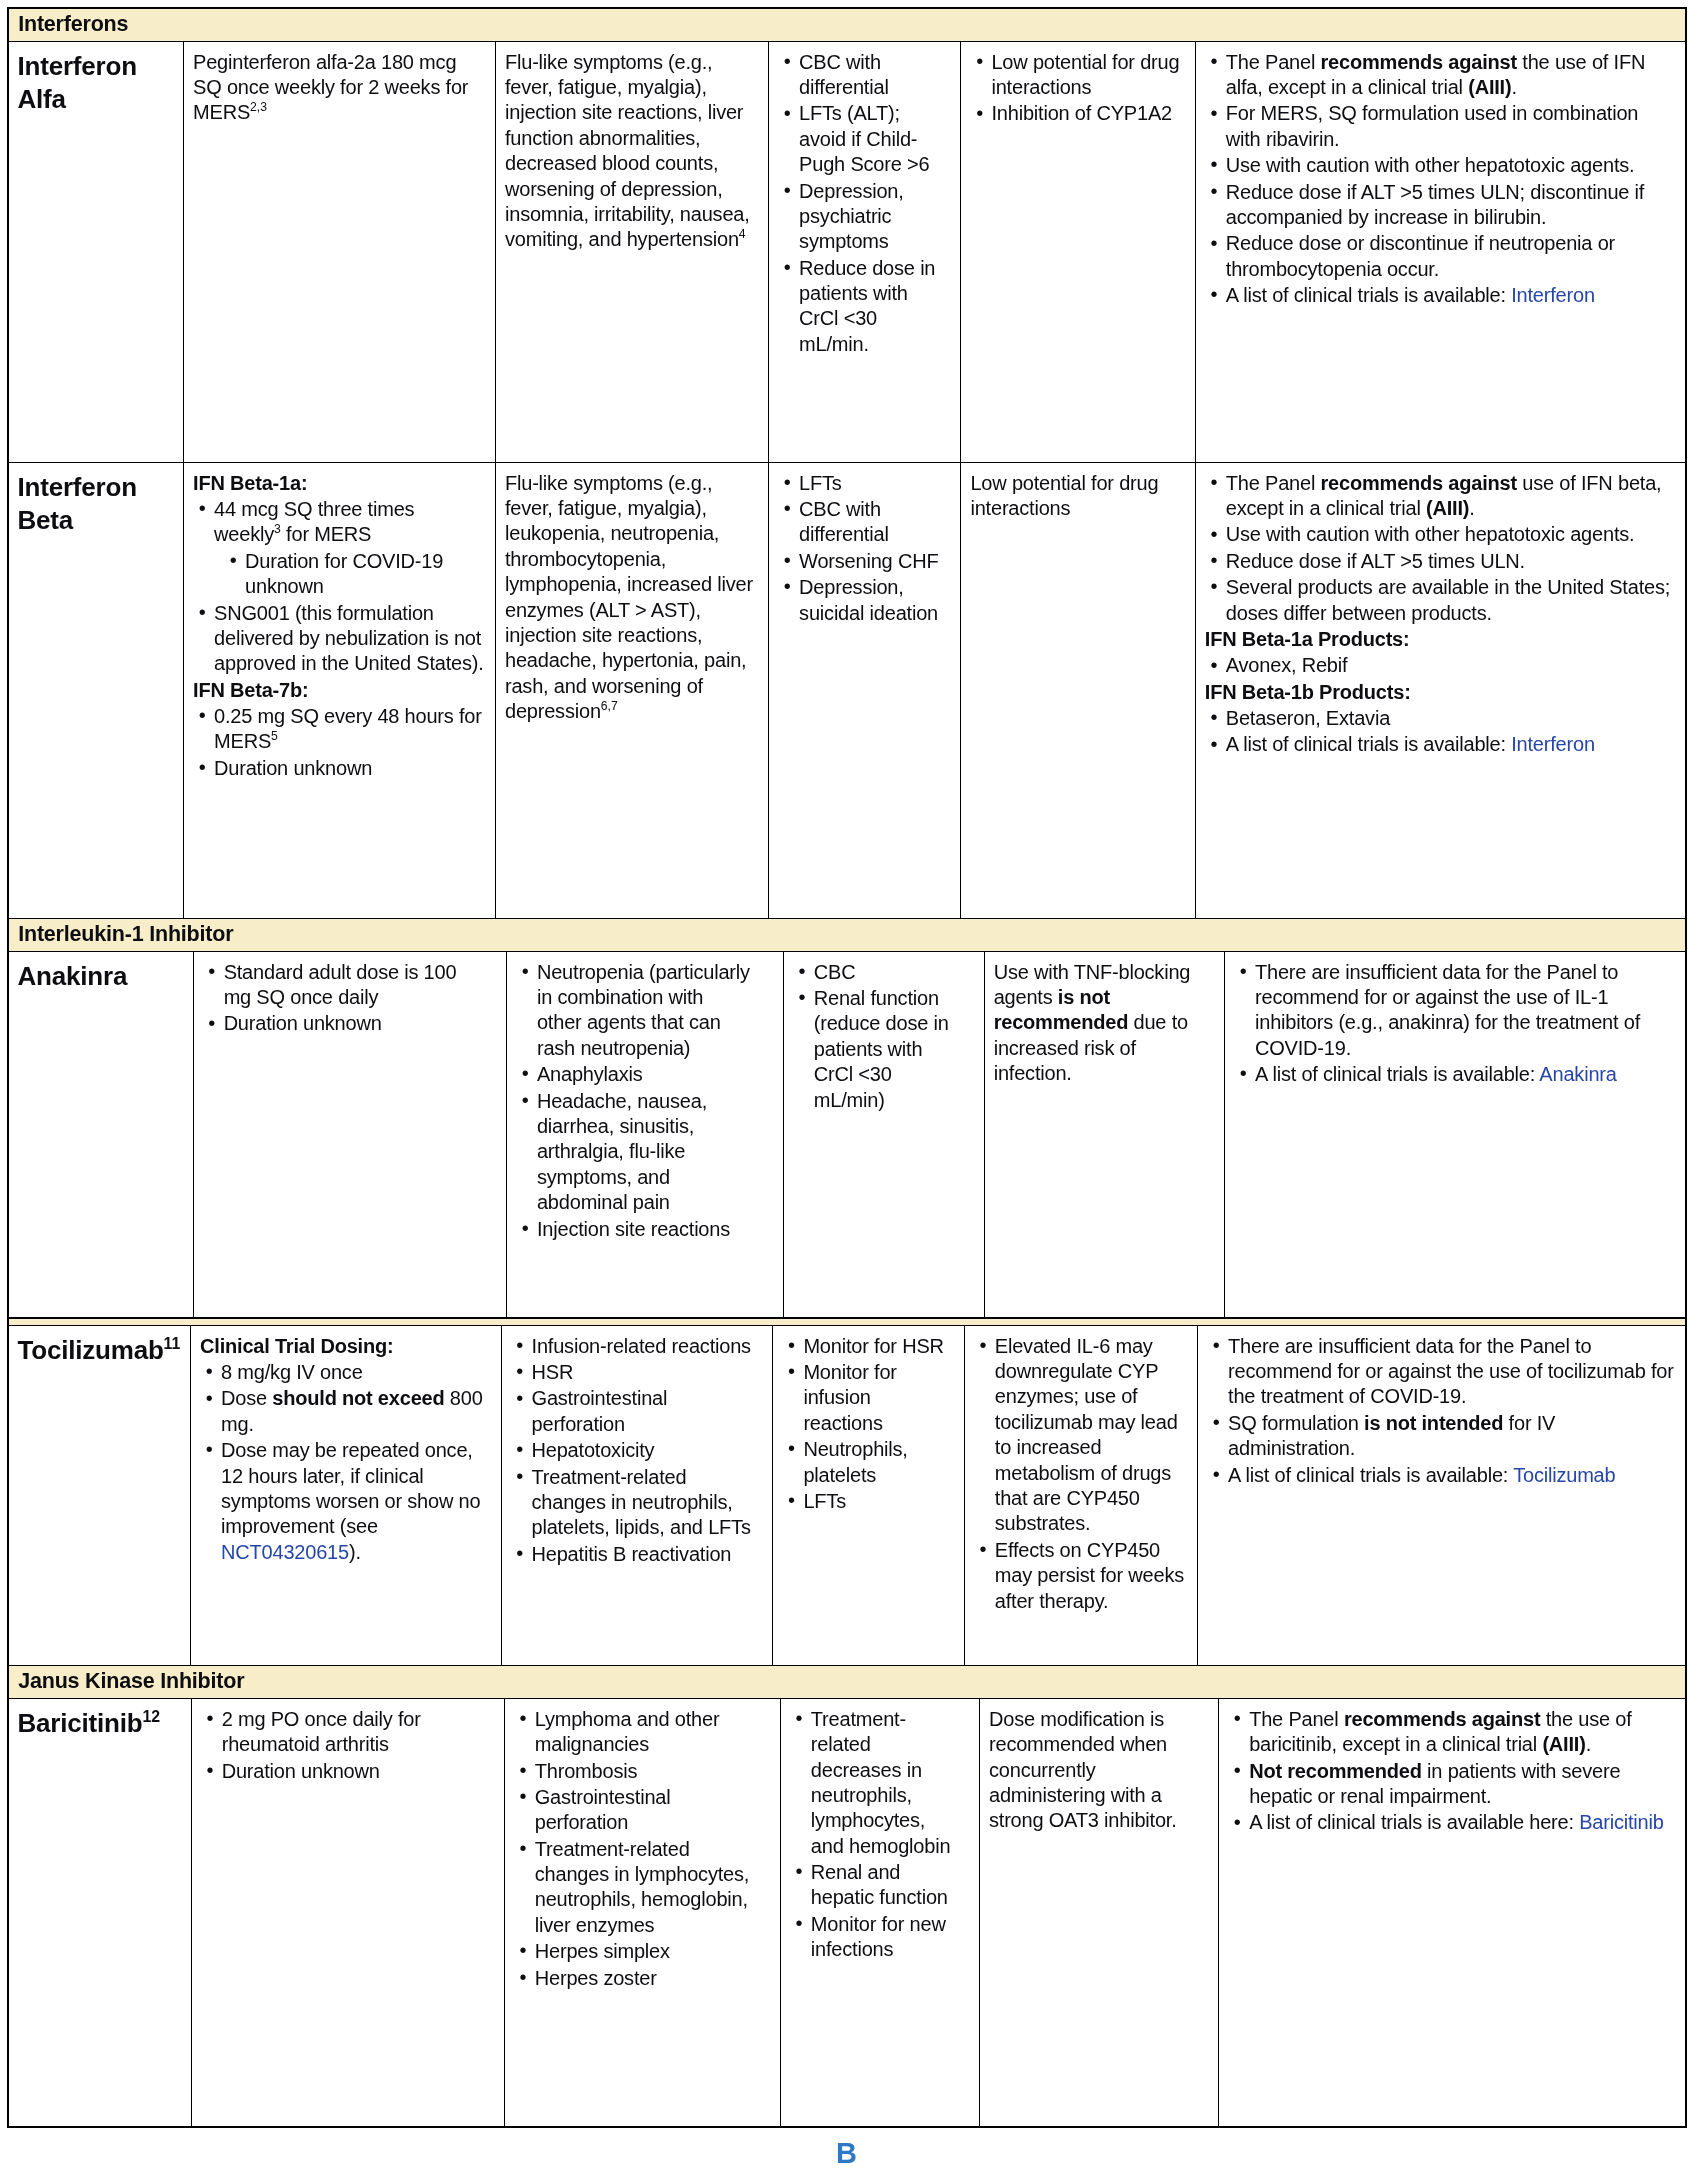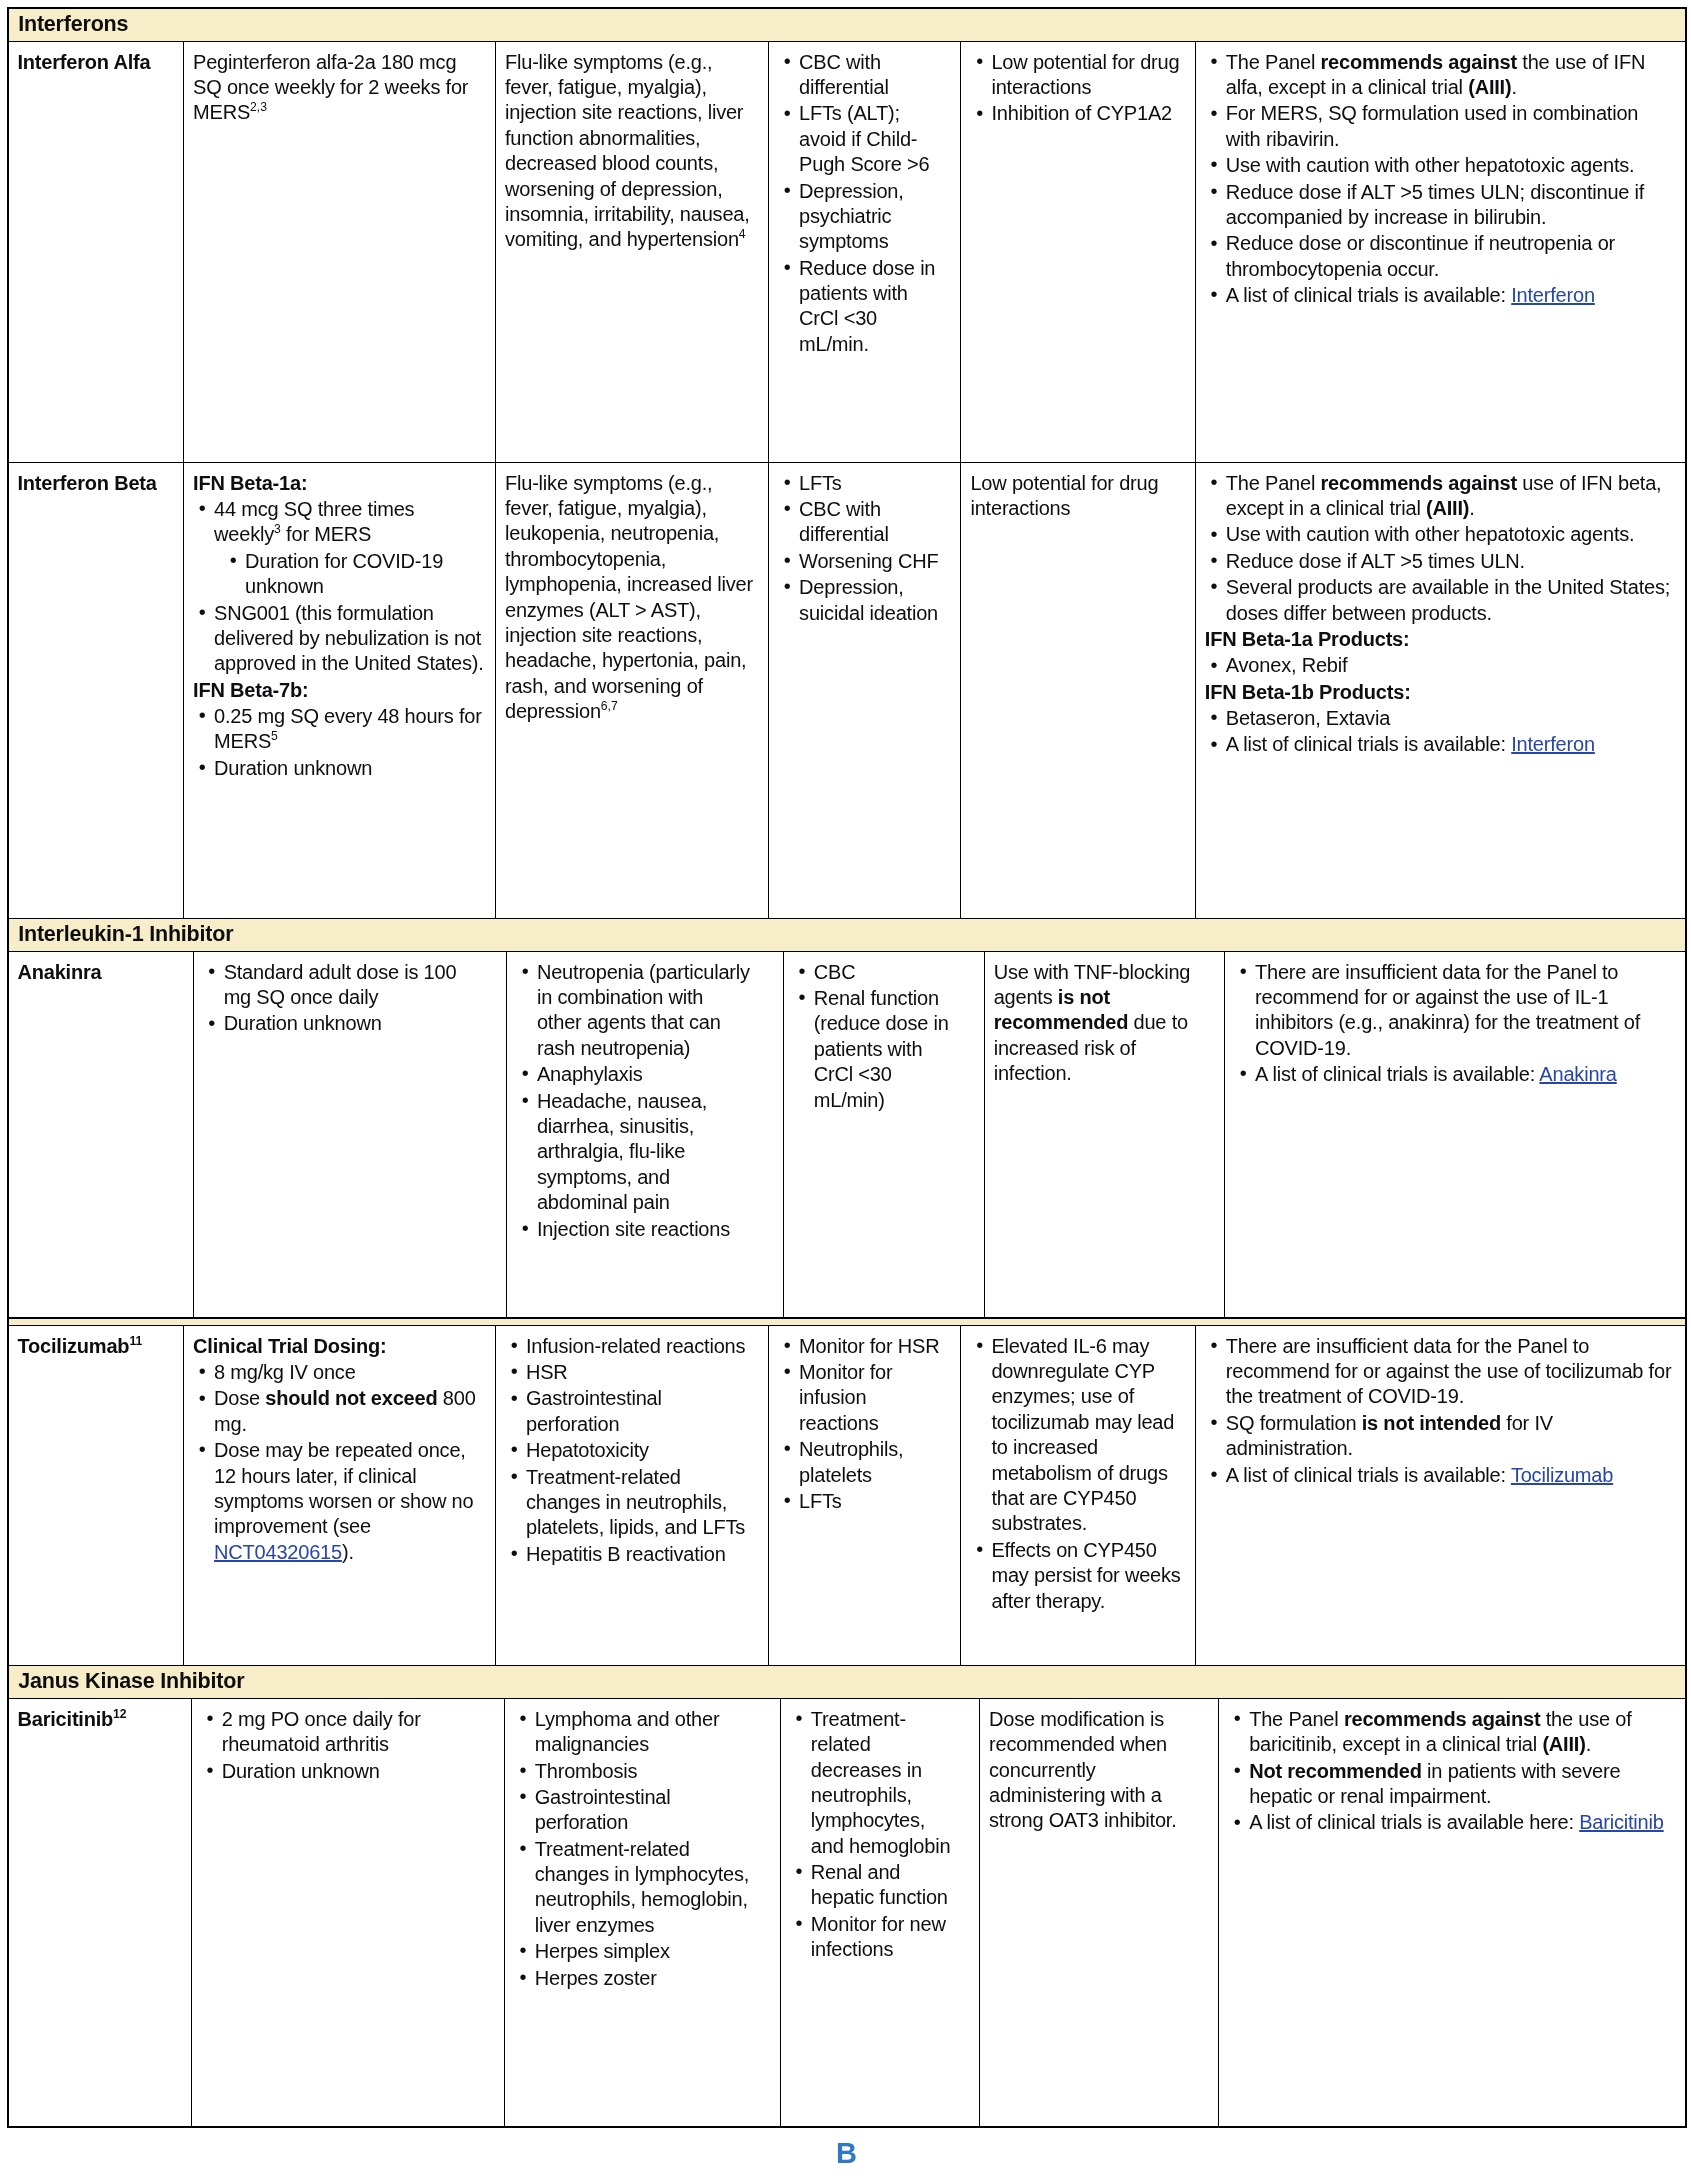--- a/index.html
+++ b/index.html
@@ -51,41 +51,41 @@
   .row-interferon-alfa{min-height:421px;}
   .row-interferon-beta{min-height:456px;}
   .row-anakinra{min-height:366px;gap:20px;}
   .row-tocilizumab{min-height:340px;}
   .row-baricitinib{min-height:428px;gap:16px;}
   .t-cell{
     border-left:1.6px solid var(--line);
     padding:8px 9.7px 8px 9px;
   }
   .t-cell:first-child{border-left:0;}
-  .cell-drug{font-weight:bold;font-size:20px;}
+  .cell-drug{font-weight:bold;font-size:26px;}
   .blk{position:relative;}
   .blk + .blk{margin-top:1px;}
   .bullet{padding-left:21px;}
   .bullet::before{
     content:"\2022";
     position:absolute;
     left:5.7px;
     top:-0.8px;
   }
   .subbullet{margin-left:31px;padding-left:21px;}
   .subbullet::before{
     content:"\2022";
     position:absolute;
     left:5.7px;
     top:-0.8px;
   }
   .heading{font-weight:bold;}
   .bold{font-weight:bold;}
   .sup{font-size:61%;vertical-align:super;line-height:0;letter-spacing:0;}
-  .link{color:var(--link);text-decoration:underline;cursor:pointer;}
+  .link{color:var(--link);cursor:pointer;}
   .figure-label{
     margin-top:7.3px;
     width:1680px;
     text-align:center;
     color:var(--figblue);
     font-weight:bold;
     font-size:29px;
     letter-spacing:0;
   }
 </style>

